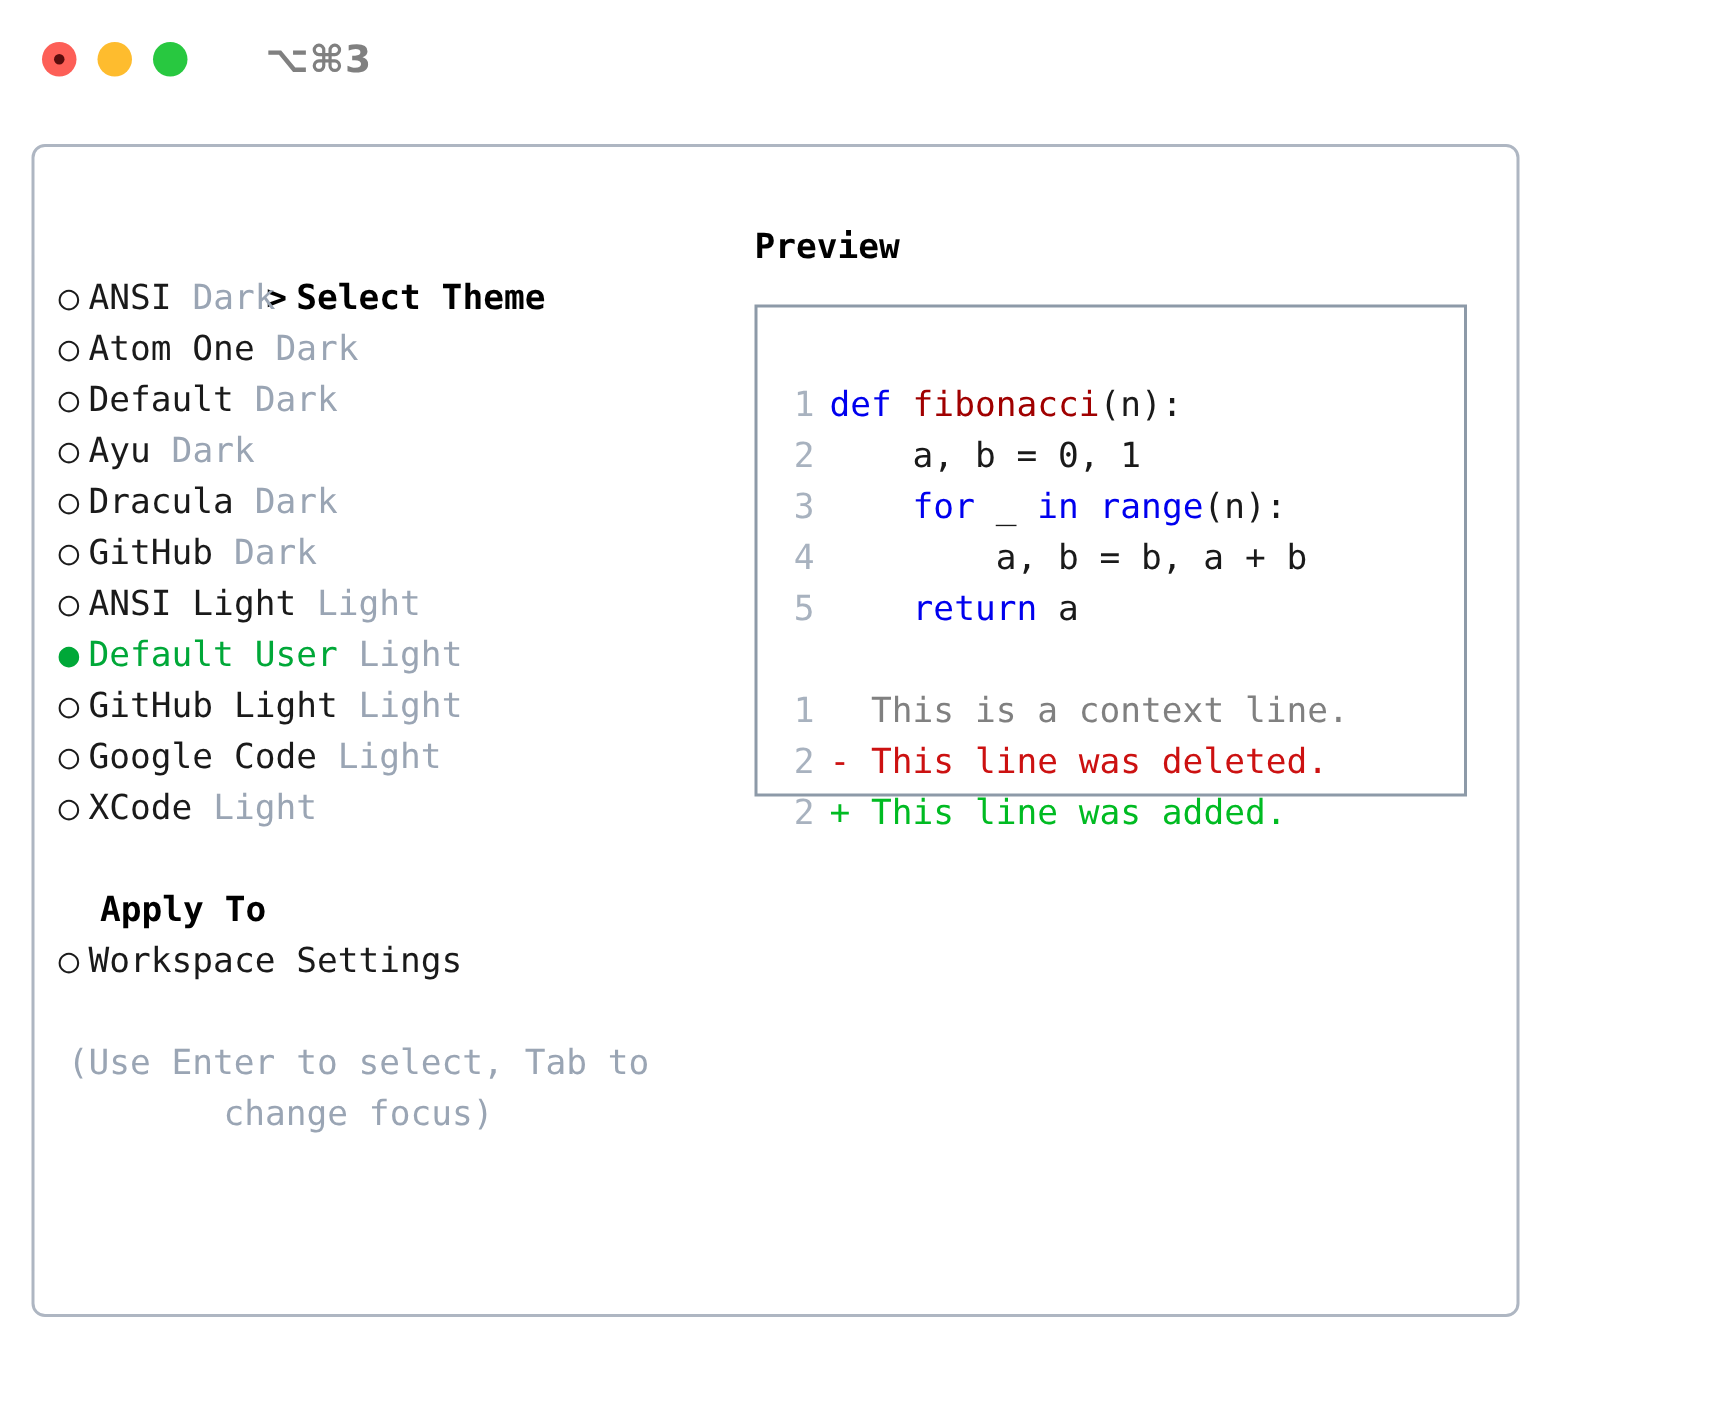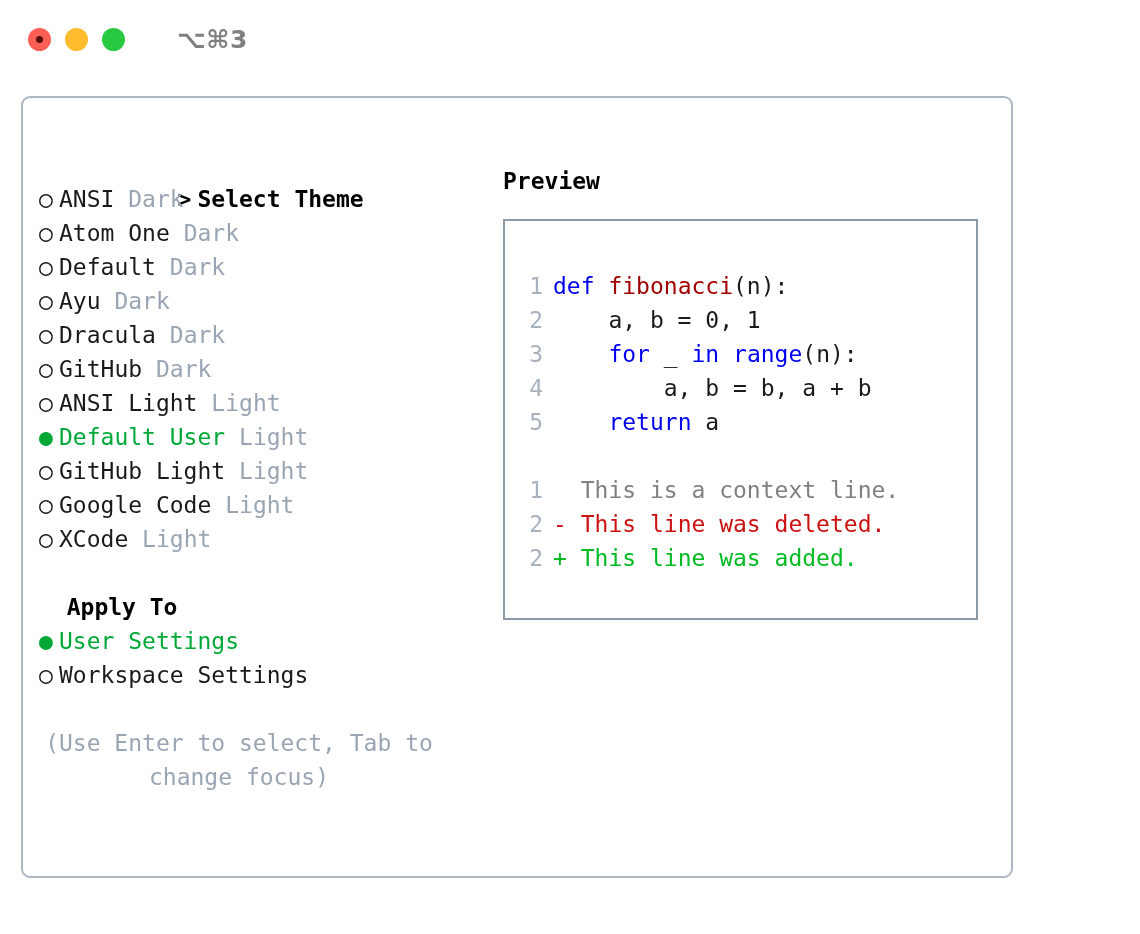--- a/index.html
+++ b/index.html
@@ -138,26 +138,25 @@
     left: 480px;
     top: 50px;
     width: 490px;
   }
   .preview-title {
     font-size: 23px;
     font-weight: bold;
     color: #000000;
     line-height: 34px;
     height: 34px;
-    margin-top: 16px;
   }
   .preview-box {
     margin-top: 21px;
     width: 475px;
-    height: 401px;
+    height: 328px;
     border: 2px solid #8d9aa8;
     box-sizing: border-box;
     background: #ffffff;
     position: relative;
   }
   .code {
     position: absolute;
     left: 14px;
     top: 48px;
     font-size: 23px;
@@ -211,21 +210,20 @@
             <div class="list-line"><span class="bullet sel-dot">● </span><span class="sel">Default User</span><span> </span><span class="dim">Light</span></div>
             <div class="list-line"><span class="bullet">○ </span><span class="">GitHub Light</span><span> </span><span class="dim">Light</span></div>
             <div class="list-line"><span class="bullet">○ </span><span class="">Google Code</span><span> </span><span class="dim">Light</span></div>
             <div class="list-line"><span class="bullet">○ </span><span class="">XCode</span><span> </span><span class="dim">Light</span></div>
           </div>
 
         <div class="spacer-line"></div>
 
         <div class="list-line group-title">  Apply To</div>
         <div id="apply-list">
-            <div class="list-line"><span class="bullet sel-dot">● </span><span class="sel">User Settings</span></div>
             <div class="list-line"><span class="bullet">○ </span><span class="">Workspace Settings</span></div>
           </div>
 
         <div class="hint hint-block">(Use Enter to select, Tab to change focus)</div>
       </div>
 
       <div class="right-col">
         <div class="preview-title">Preview</div>
         <div class="preview-box">
           <div class="code" id="preview-code"><div><span class="ln">1</span><span class="kw">def </span><span class="fn">fibonacci</span><span class="pl">(n):</span></div><div><span class="ln">2</span><span class="pl">    a, b = 0, 1</span></div><div><span class="ln">3</span><span class="pl">    </span><span class="kw">for</span><span class="pl"> _ </span><span class="kw">in</span><span class="pl"> </span><span class="kw">range</span><span class="pl">(n):</span></div><div><span class="ln">4</span><span class="pl">        a, b = b, a + b</span></div><div><span class="ln">5</span><span class="pl">    </span><span class="kw">return</span><span class="pl"> a</span></div><div class="gap"></div><div><span class="ln">1</span><span class="ctx">  </span><span class="ctx">This is a context line.</span></div><div><span class="ln">2</span><span class="del">- </span><span class="del">This line was deleted.</span></div><div><span class="ln">2</span><span class="add">+ </span><span class="add">This line was added.</span></div></div>

